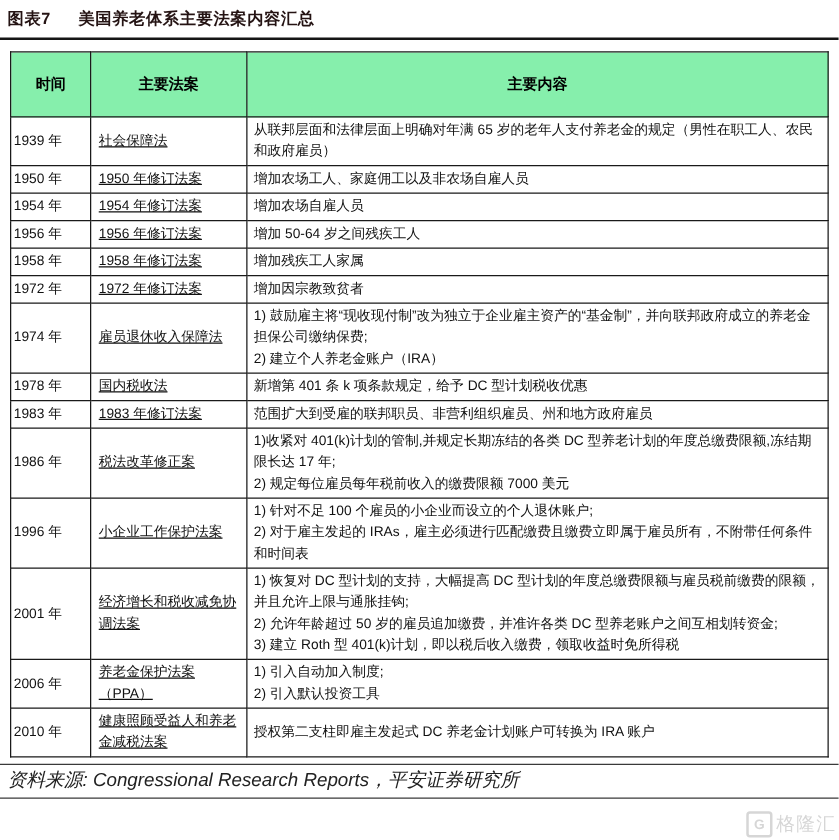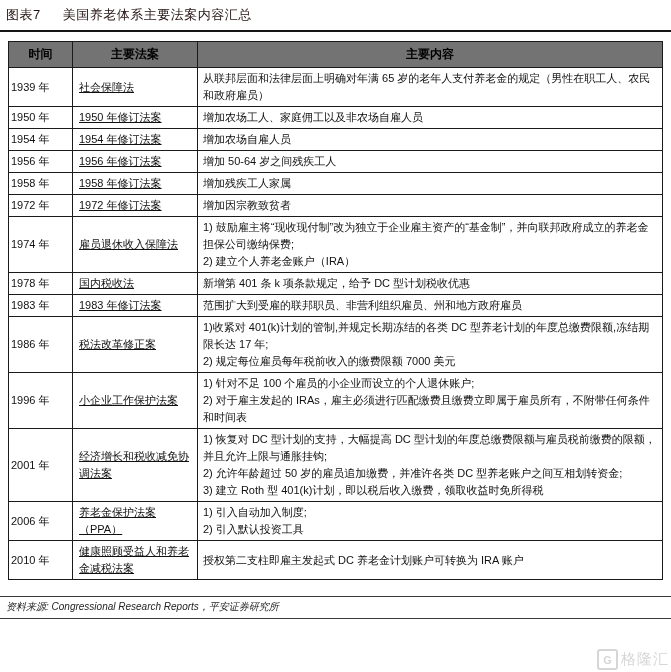--- a/index.html
+++ b/index.html
@@ -7,56 +7,56 @@
     width:671px;height:672px;position:relative;overflow:hidden;
     font-family:"Liberation Sans","DejaVu Sans",sans-serif;
     color:#1a1a1a;
     -webkit-font-smoothing:antialiased;
   }
   .page{padding:3px 0 0 0;}
 
   
   .title-row{
     padding:3px 6px 4px 6px;
-    font-size:13px;font-weight:normal;color:#241313;
+    font-size:13px;font-weight:bold;color:#241313;
     letter-spacing:.5px;
   }
   .title-row .fig-label{margin-right:22px;}
   .title-rule{
     height:0;border-top:2px solid #151515;margin:2px 0 0 0;width:671px;
   }
 
   
   table.law-table{
     border-collapse:collapse;table-layout:fixed;
     margin:9px 8px 0 8px;width:655px;
     font-size:11px;color:#111;
   }
   .law-table th{
-    background:#737373;border:1px solid #1a1a1a;
+    background:#86efac;border:1px solid #1a1a1a;
     font-weight:bold;font-size:12px;color:#000;
-    padding:4px 2px;text-align:center;
+    padding:17px 2px;text-align:center;
   }
   .law-table td{
     border:1px solid #1a1a1a;
     padding:2px 5px;line-height:17px;vertical-align:middle;
     word-break:break-all;
   }
   .law-table col.c-time{width:64px;}
   .law-table col.c-law{width:125px;}
   .law-table td.cell-year{text-align:left;padding:2px 2px;}
   .law-table td.cell-law{white-space:pre-line;padding:2px 6px;text-decoration:underline;}
   .law-table td.cell-content .content-line{padding:0;}
 
   
   .footer{
-    margin:16px 0 0 0;width:671px;
+    margin:5px 0 0 0;width:671px;
     border-top:1px solid #3a3a3a;border-bottom:1px solid #3a3a3a;
     padding:3px 6px 4px 6px;box-sizing:border-box;
-    font-size:10px;font-style:italic;color:#222;
+    font-size:15px;font-style:italic;color:#222;
   }
 
   
   .watermark{
     position:absolute;right:2px;bottom:2px;
     display:flex;align-items:center;gap:3px;
     color:#d6d6d6;pointer-events:none;
   }
   .watermark .wm-box{
     width:17px;height:17px;border:2px solid #d6d6d6;border-radius:3px;

